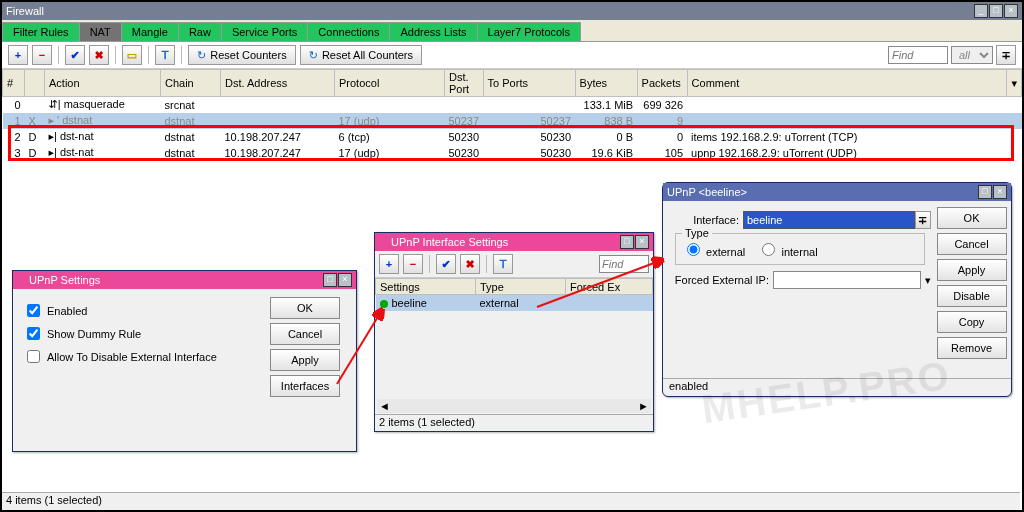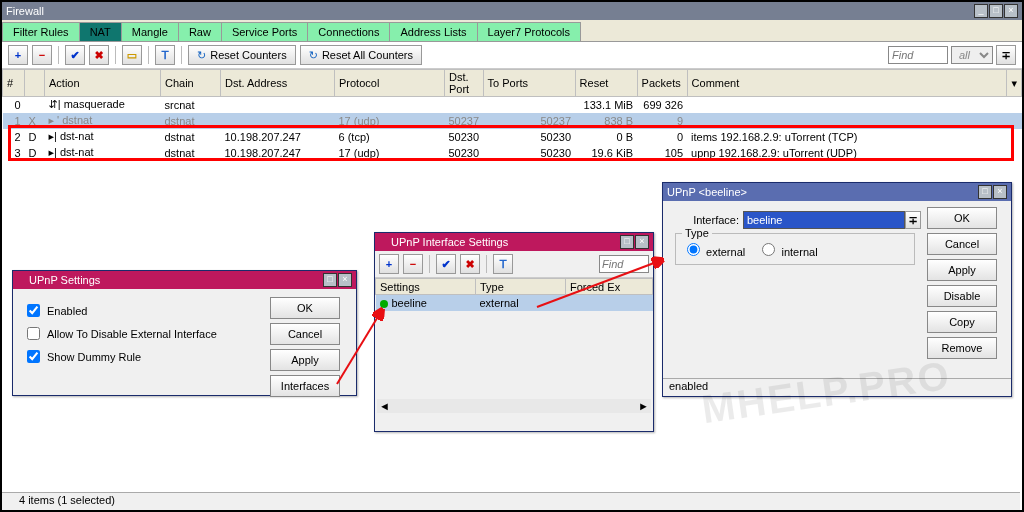--- a/index.html
+++ b/index.html
@@ -1,45 +1,45 @@
 <!DOCTYPE html>
 <html><head>
 <meta charset="utf-8">
 <style>
   * { box-sizing: border-box; font-family: Tahoma, Arial, sans-serif; font-size: 11px; }
   body { margin: 0; background: #fff; width: 1024px; height: 512px; overflow: hidden; border: 2px solid #000; position: relative; }
   .titlebar { background: #767f92; color: #fff; height: 18px; line-height: 18px; padding: 0 4px; display: flex; justify-content: space-between; align-items: center; }
   .titlebar .winbtns { display: flex; gap: 0; }
   .winbtn { width: 14px; height: 14px; border: 1px solid #333; background: #b8c0c8; margin-left: 1px; font-size: 9px; text-align: center; line-height: 11px; }
   .tabs { display: flex; border-bottom: 1px solid #999; background: #ece9d8; }
-  .tab { padding: 3px 10px; border: 1px solid #999; border-bottom: none; background: #86efac; margin-right: -1px; margin-top: 2px; }
-  .tab.active { background: #0f766e; z-index: 1; text-align: center; }
+  .tab { padding: 3px 10px; border: 1px solid #999; border-bottom: none; background: #22c55e; margin-right: -1px; margin-top: 2px; }
+  .tab.active { background: #737373; z-index: 1; text-align: center; }
   .toolbar { display: flex; align-items: center; padding: 3px 6px; gap: 4px; border-bottom: 1px solid #ccc; }
   .tbtn { width: 20px; height: 20px; border: 1px solid #999; background: linear-gradient(#fff,#e0e0e0); display: inline-flex; align-items: center; justify-content: center; font-weight: bold; }
   .tbtn.blue { color: #0033cc; }
   .tbtn.red { color: #cc0000; }
   .tbtn-text { height: 20px; border: 1px solid #999; background: linear-gradient(#fff,#e0e0e0); padding: 0 8px; display: inline-flex; align-items: center; gap: 4px; }
   .sep { width: 1px; height: 18px; background: #bbb; margin: 0 2px; }
   .findbox { margin-left: auto; display: flex; gap: 3px; align-items: center; }
   .findbox input, .findbox select { height: 18px; border: 1px solid #888; font-style: italic; color: #888; padding: 0 3px; }
   table.grid { width: 100%; border-collapse: collapse; }
   table.grid th { background: #ece9d8; border: 1px solid #bfbfbf; text-align: left; padding: 1px 4px; font-weight: normal; height: 16px; }
   table.grid td { padding: 1px 4px; height: 16px; white-space: nowrap; }
   tr.sel { background: #b8cfe9; }
   tr.dim td { color: #888; }
   .num { text-align: right; }
   .redbox { position: absolute; border: 3px solid #f00; pointer-events: none; }
   .subwin { position: absolute; border: 1px solid #1a2b6b; background: #f0f0f0; box-shadow: 1px 1px 2px rgba(0,0,0,0.3); }
   .subwin .titlebar { background: #5a6db0; }
-  .subwin .titlebar.light { background: #be185d; color: #fff; padding-left: 16px; }
+  .subwin .titlebar.light { background: #ec4899; color: #fff; padding-left: 16px; }
   .btn { display: block; width: 70px; height: 22px; border: 1px solid #888; background: linear-gradient(#fff,#e3e3e3); margin-bottom: 4px; text-align: center; line-height: 20px; }
   .cbrow { display: flex; align-items: center; gap: 4px; margin: 4px 2px; }
   .arrow { position: absolute; stroke: #e80f13; stroke-width: 2; fill: none; pointer-events: none; }
   .watermark { position: absolute; right: 70px; bottom: 95px; font-size: 40px; color: rgba(0,0,0,0.08); font-weight: bold; transform: rotate(-8deg); font-family: Arial; letter-spacing: 2px; pointer-events: none; }
-  .statusbar { position: absolute; bottom: 0; left: 0; right: 2px; height: 18px; border-top: 1px solid #aaa; padding: 1px 17px; background: #f0f0f0; margin-top: 44px; }
+  .statusbar { position: absolute; bottom: 0; left: 0; right: 2px; height: 18px; border-top: 1px solid #aaa; padding: 1px 4px; background: #f0f0f0; margin-top: 44px; }
   .ico-dot { display:inline-block; width:8px; height:8px; border-radius:50%; background:#0a0; margin-right:4px; vertical-align: middle;}
   .fieldset { border: 1px solid #bbb; margin: 4px 6px; padding: 6px; position: relative; }
   .fieldset .legend { position: absolute; top: -7px; left: 6px; background: #f0f0f0; padding: 0 3px; }
   .refresh { color: #1060c0; }
 </style>
 </head>
 <body>
 
 <div class="titlebar">
   <span>Firewall</span>
@@ -91,21 +91,21 @@
   <thead>
       <tr>
     <th style="width:22px">#</th>
     <th style="width:20px"></th>
     <th style="width:116px">Action</th>
     <th style="width:60px">Chain</th>
     <th style="width:114px">Dst. Address</th>
     <th style="width:110px">Protocol</th>
     <th style="width:38px">Dst. Port</th>
     <th style="width:92px">To Ports</th>
-    <th style="width:62px">Reset</th>
+    <th style="width:62px">Bytes</th>
     <th style="width:50px">Packets</th>
     <th>Comment</th>
     <th style="width:14px">▾</th>
   </tr>
     </thead>
   <tbody id="main-rows">
       <tr>
         <td class="num">0</td>
         <td></td>
         <td>⇵| masquerade</td>
@@ -155,41 +155,41 @@
         <td class="num">50230</td>
         <td class="num">19.6 KiB</td>
         <td class="num">105</td>
         <td colspan="2">upnp 192.168.2.9: uTorrent (UDP)</td>
       </tr>
     </tbody>
 </table>
 
 <div class="redbox" style="left:6px; top:123px; width:1006px; height:36px;"></div>
 
-<div class="subwin" style="left:10px; top:268px; width:345px; height:126px;">
+<div class="subwin" style="left:10px; top:268px; width:345px; height:182px;">
   <div class="titlebar light">
     <span>UPnP Settings</span>
     <span class="winbtns">
         <span class="winbtn">□</span>
         <span class="winbtn">×</span>
       </span>
   </div>
   <div style="display:flex; padding:8px;">
     <div style="flex:1">
       <label class="cbrow">
           <input type="checkbox" checked="" style="">
           <span>Enabled</span>
         </label>
       <label class="cbrow">
+          <input type="checkbox" checked="" style="">
+          <span>Show Dummy Rule</span>
+        </label>
+      <label class="cbrow">
           <input type="checkbox" style="">
           <span>Allow To Disable External Interface</span>
-        </label>
-      <label class="cbrow">
-          <input type="checkbox" checked="" style="">
-          <span>Show Dummy Rule</span>
         </label>
     </div>
     <div style="width:78px">
       <span class="btn">OK</span>
       <span class="btn">Cancel</span>
       <span class="btn">Apply</span>
       <span class="btn">Interfaces</span>
     </div>
   </div>
 </div>
@@ -225,42 +225,48 @@
           <td><span class="ico-dot"></span>beeline</td>
           <td>external</td>
           <td></td>
         </tr>
       </tbody>
   </table>
   <div style="position:absolute; bottom:18px; left:2px; right:2px; height:14px; background:#e8e8e8; display:flex; align-items:center;">
       <span style="margin-left:2px">◄</span>
       <span style="margin-left:auto; margin-right:2px">►</span>
     </div>
-</div>
-
-<div class="subwin" style="left:660px; top:180px; width:350px; height:215px;">
+  <div style="position:absolute; bottom:0; left:0; right:0; height:17px; border-top:1px solid #aaa; padding:1px 4px;">2 items (1 selected)</div>
+</div>
+
+<div class="subwin" style="left:660px; top:180px; width:350px; height:215px;border-radius:6px;">
   <div class="titlebar">
     <span>UPnP &lt;beeline&gt;</span>
     <span class="winbtns">
         <span class="winbtn">□</span>
         <span class="winbtn">×</span>
       </span>
   </div>
   <div style="display:flex; padding:6px;">
     <div style="flex:1">
       <div style="display:flex; align-items:center; margin:4px 0">
         <span style="width:70px; text-align:right; margin-right:4px">Interface:</span>
         <input style="flex: 1 1 0%; background: rgb(42, 85, 200); color: rgb(255, 255, 255); border: 1px solid rgb(85, 85, 85); height: 18px; padding: 0px 3px;" value="beeline">
         <span class="tbtn" style="width:16px;height:18px">∓</span>
       </div>
       <div class="fieldset">
         <span class="legend">Type</span>
         <label><input type="radio" checked="" style=""> <span>external</span></label>
         &nbsp;&nbsp;
         <label><input type="radio" style=""> <span>internal</span></label>
+      </div>
+      <div style="display:flex; align-items:center; margin:6px 0">
+        <span style="width:100px; text-align:right; margin-right:4px">Forced External IP:</span>
+        <input style="flex: 1 1 0%; border: 1px solid rgb(136, 136, 136); height: 18px;">
+        <span style="margin-left:4px">▾</span>
       </div>
     </div>
     <div style="width:78px; margin-left:6px">
       <span class="btn">OK</span>
       <span class="btn">Cancel</span>
       <span class="btn">Apply</span>
       <span class="btn">Disable</span>
       <span class="btn">Copy</span>
       <span class="btn">Remove</span>
     </div>

